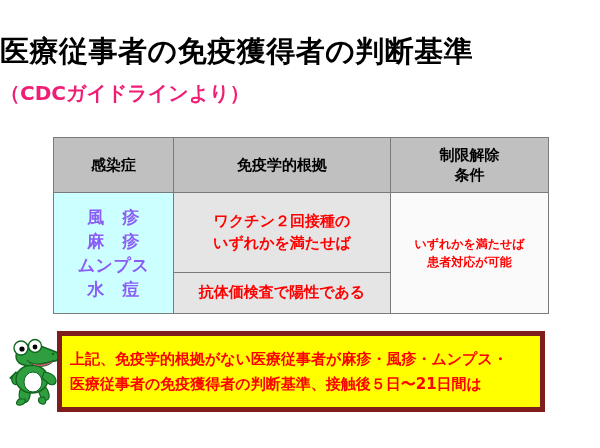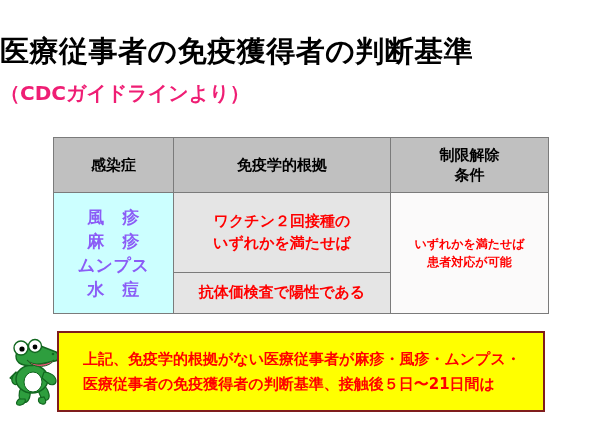--- a/index.html
+++ b/index.html
@@ -99,26 +99,26 @@
   }
 
   
   #note-box {
     position: absolute;
     left: 57px;
     top: 331px;
     width: 488px;
     height: 81px;
     background: #ffff00;
-    border: 2px solid #7f1d1d;
+    border: 5px solid #7f1d1d;
     box-sizing: border-box;
     display: flex;
     flex-direction: column;
     justify-content: center;
-    padding: 0 24px;
+    padding: 0 8px;
     box-sizing: border-box;
   }
   #note-box .note-line {
     color: #ff0000;
     font-size: 15px;
     font-weight: 700;
     line-height: 1.62;
     white-space: nowrap;
   }
 

